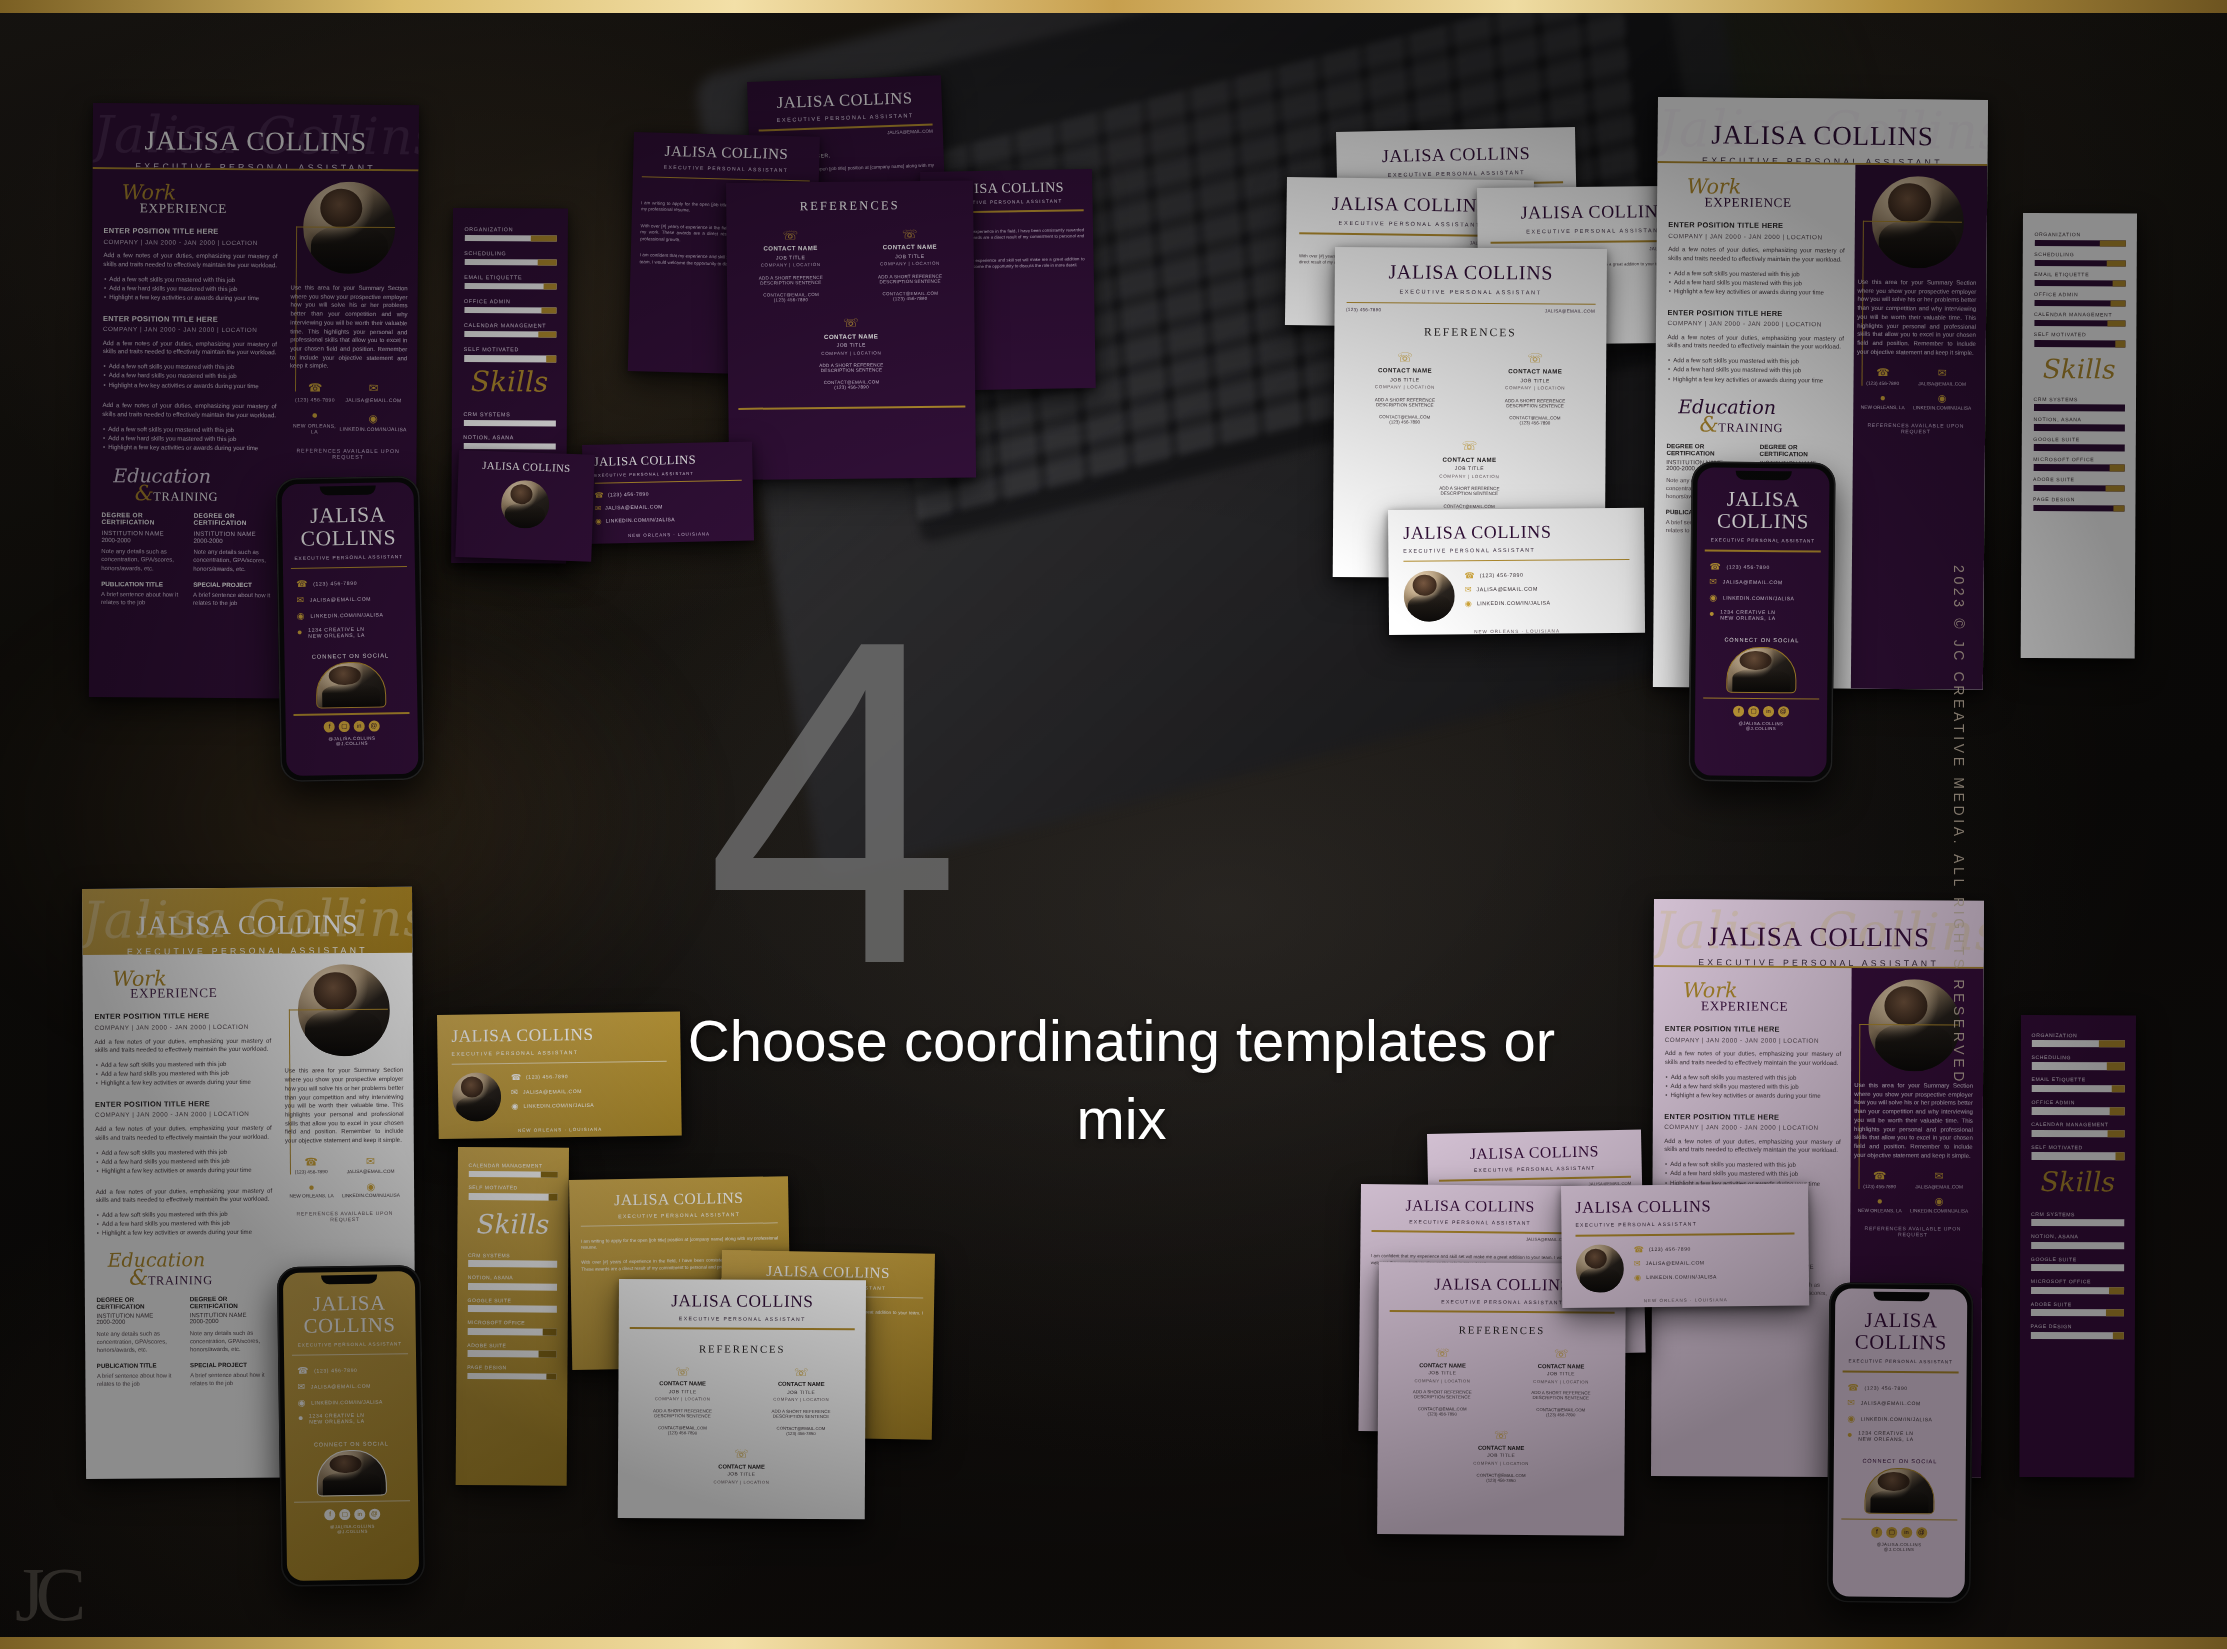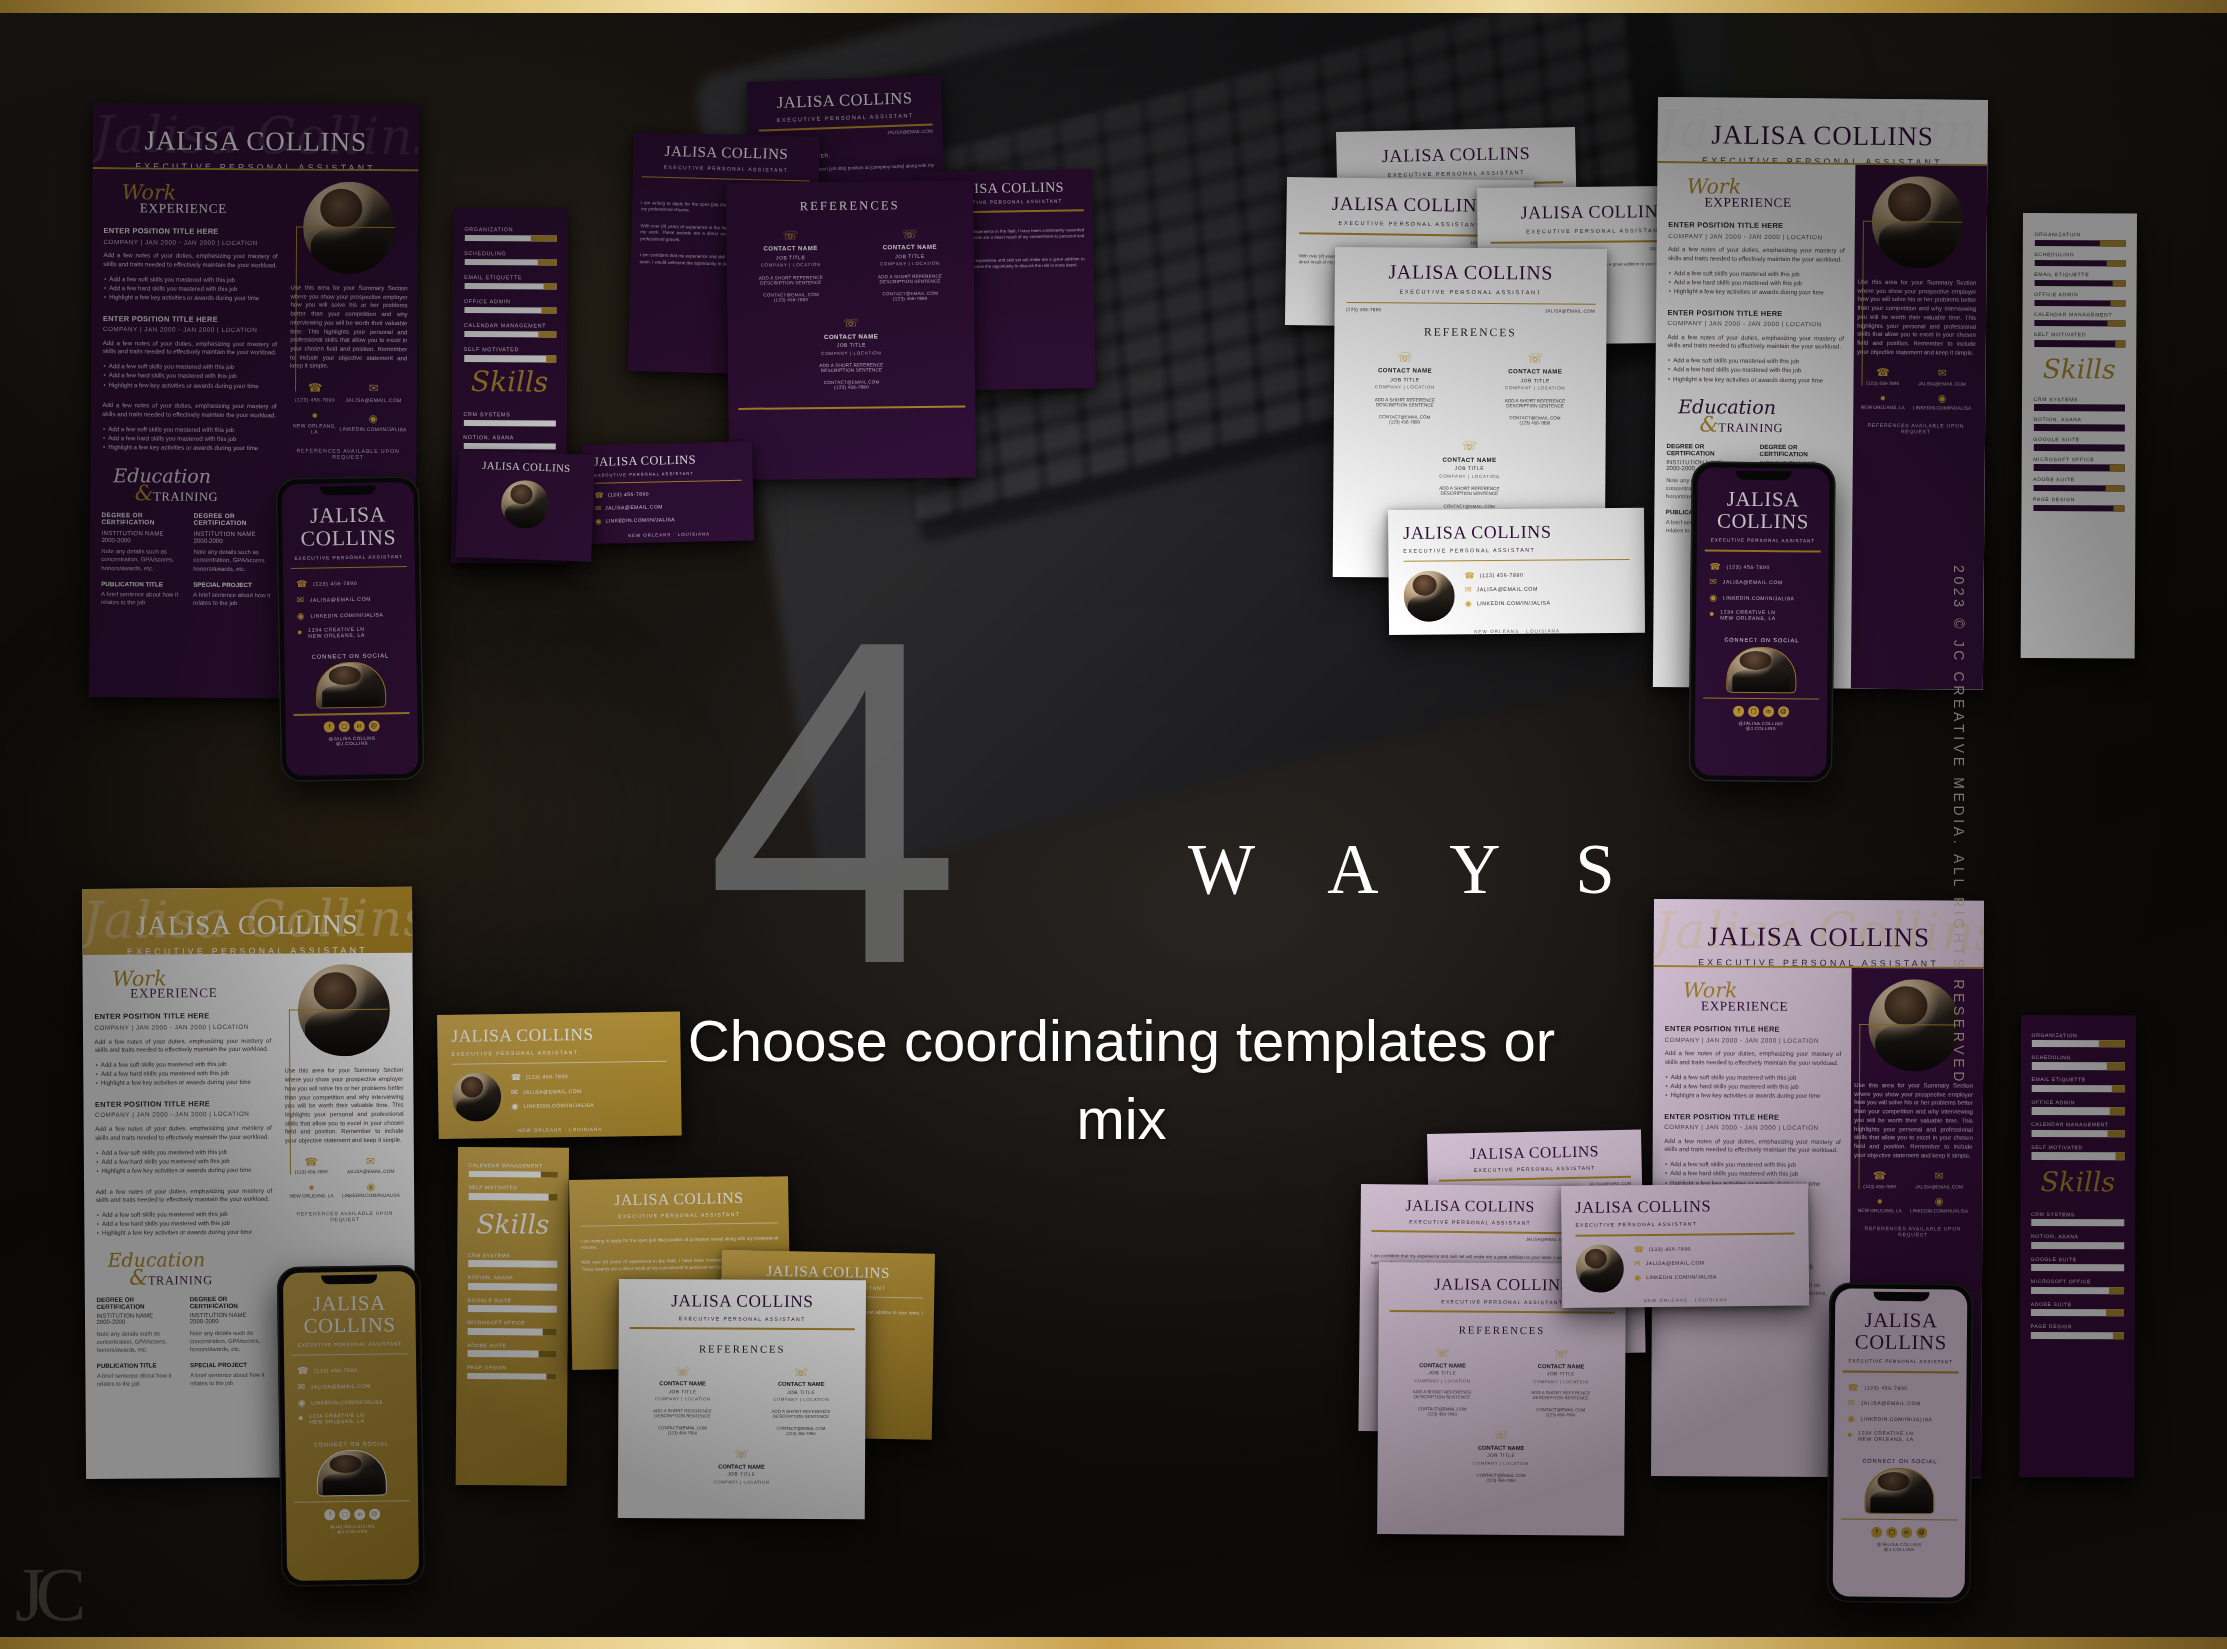--- a/index.html
+++ b/index.html
@@ -1364,21 +1364,20 @@
         <span style="width:10.7px;height:10.7px;line-height:10.7px;font-size:5.8px;">in</span>
         <span style="width:10.7px;height:10.7px;line-height:10.7px;font-size:6.6px;">@</span>
       </div>
       <div style="font-size:4.3px; color:#3d3338; text-align:center; letter-spacing:.1em; margin-top:4.1px;">@JALISA.COLLINS</div>
       <div style="font-size:4.3px; color:#3d3338; text-align:center; letter-spacing:.1em;">@J.COLLINS</div>
     </div>
   </div>
 
   <div id="hero" style="left:0; top:0; width:2227px; height:1650px; pointer-events:none;">
     <div class="big4" style="left:705px; top:606px; font-size:462px;">4</div>
-    <div class="ways" style="left:1188px; top:829px; font-size:71px;">W A Y S</div>
     <div class="subline" style="left:635px; top:1002px; width:973px; font-size:58px;">
       <div>Choose coordinating templates or mix</div>
     </div>
   </div>
 
   <div class="vig"></div>
 </div>
 
 <div class="edge-bar top"></div>
 <div class="edge-bar bot"></div>

